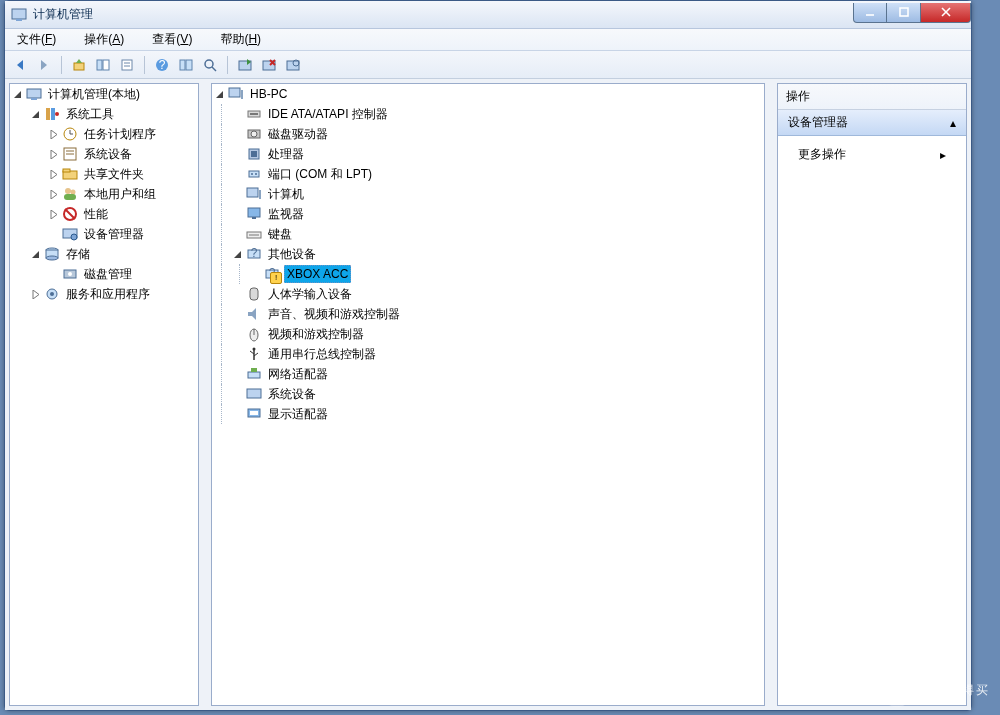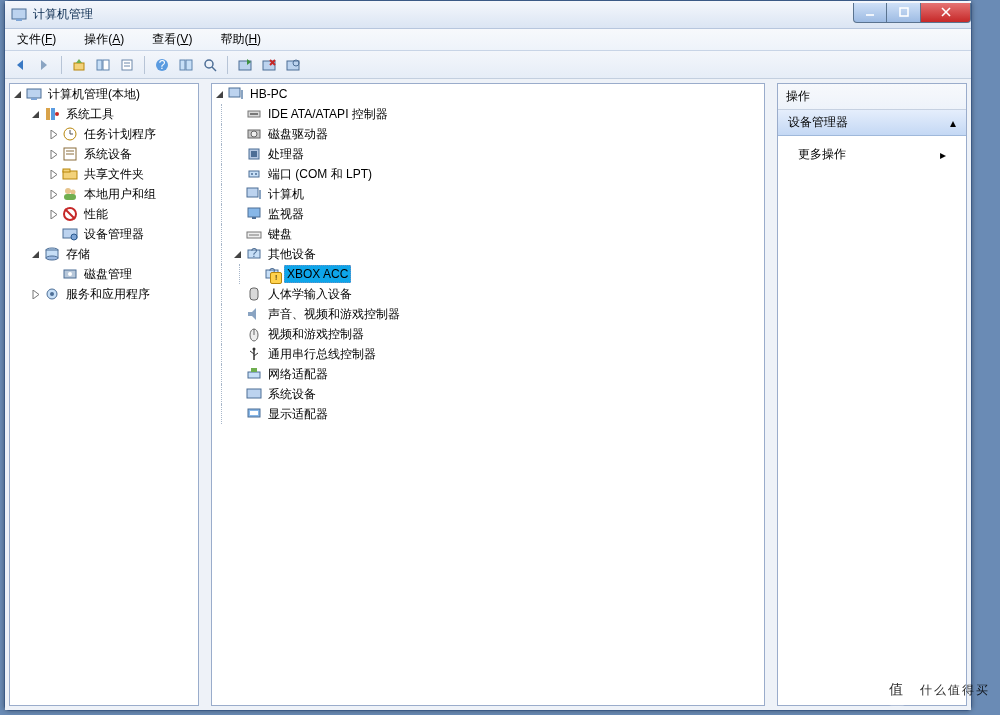--- a/index.html
+++ b/index.html
@@ -58,21 +58,21 @@
   .node-icon { width:16px; height:16px; flex:0 0 16px; margin-right:4px; display:flex; align-items:center; justify-content:center;}
   .label { padding:1px 2px; border-radius:1px;}
   .selected > .label { border:1px dotted #6a93c6; background:#0ea5e9; }
   .dots-line::before { content:""; position:absolute; left:9px; top:0; height:100%; border-left:1px dotted #a7b6c9;}
   .warn-badge{ position:relative; }
   .warn-badge::after{content:"!"; position:absolute; right:-2px; bottom:-2px; width:10px; height:10px;
     background:#ffd24d; border:1px solid #b8860b; border-radius:2px; font-size:8px; line-height:9px; text-align:center; color:#000;}
 
   
   .watermark { position:absolute; right:10px; bottom:8px; display:flex; align-items:center; gap:6px;
-               color:#000000; opacity:.85; font-size:16px; letter-spacing:2px; pointer-events:none;}
+               color:#ffffff; opacity:.85; font-size:16px; letter-spacing:2px; pointer-events:none;}
   .watermark .circ { width:34px; height:34px; border-radius:50%; background:rgba(255,255,255,.25);
                      display:flex; align-items:center; justify-content:center; font-size:14px;}
 </style>
 </head>
 <body>
 
 <div class="window">
 
   <div class="titlebar">
     <span class="title-icon">

